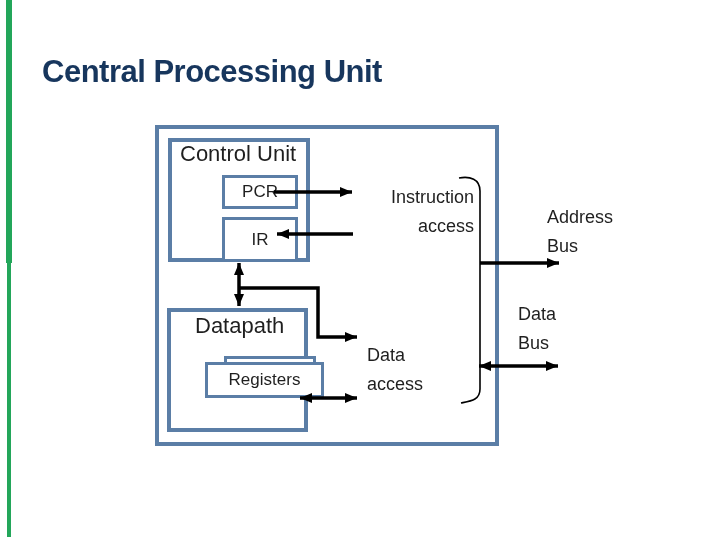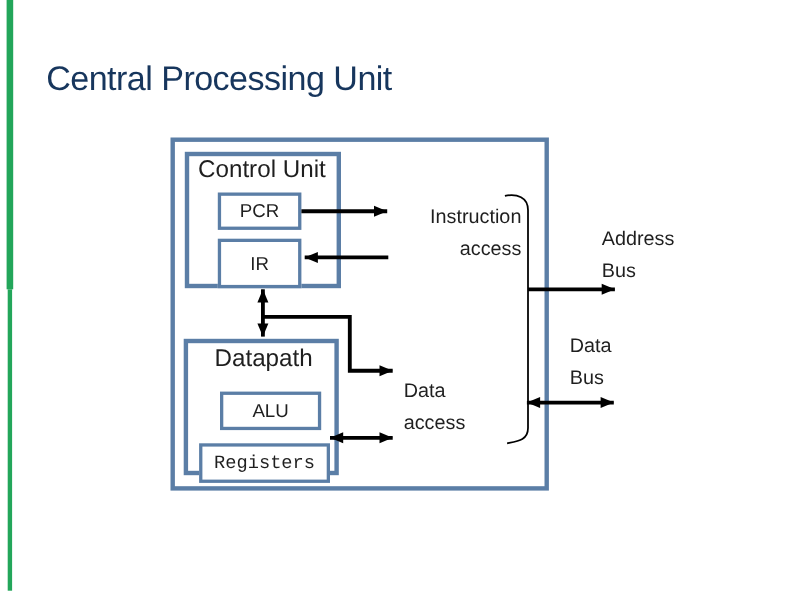--- a/index.html
+++ b/index.html
@@ -21,35 +21,35 @@
   .accent-bar-top{
     position:absolute;left:6px;top:0;width:6px;height:263px;
     background:var(--accent-green);
   }
   .accent-bar-bottom{
     position:absolute;left:7px;top:263px;width:4px;height:274px;
     background:var(--accent-green);
   }
   .slide-title{
     position:absolute;left:42px;top:55px;
-    font-size:31px;line-height:34px;font-weight:normal;
+    font-size:31px;line-height:34px;font-weight:bold;
     color:var(--title-text);letter-spacing:-0.5px;white-space:nowrap;
   }
   .box{
     position:absolute;background:#ffffff;
     border:4px solid var(--box-border);
   }
-  .box.thin{border-width:3px;}
+  .box.thin{border-width:3px;margin-left:24px;}
   .outer-box{left:155px;top:125px;width:344px;height:321px;}
   .cu-box{left:168px;top:138px;width:142px;height:124px;}
   .dp-box{left:167px;top:308px;width:141px;height:124px;}
   .pcr-box{left:198px;top:175px;width:76px;height:34px;}
   .ir-box{left:198px;top:217px;width:76px;height:45px;}
   .alu-box{left:200px;top:356px;width:92px;height:35px;}
-  .reg-box{left:181px;top:403px;width:119px;height:36px;font-family:Liberation Mono, monospace;}
+  .reg-box{left:181px;top:362px;width:119px;height:36px;}
   .centered{display:flex;align-items:center;justify-content:center;}
   .dlabel{
     position:absolute;color:var(--label-text);
     font-size:22px;line-height:20px;white-space:nowrap;
   }
   .cu-label{left:180px;top:144px;}
   .dp-label{left:195px;top:316px;}
   .boxtext{font-size:17px;color:var(--label-text);}
   .annotation{
     position:absolute;color:var(--label-text);

